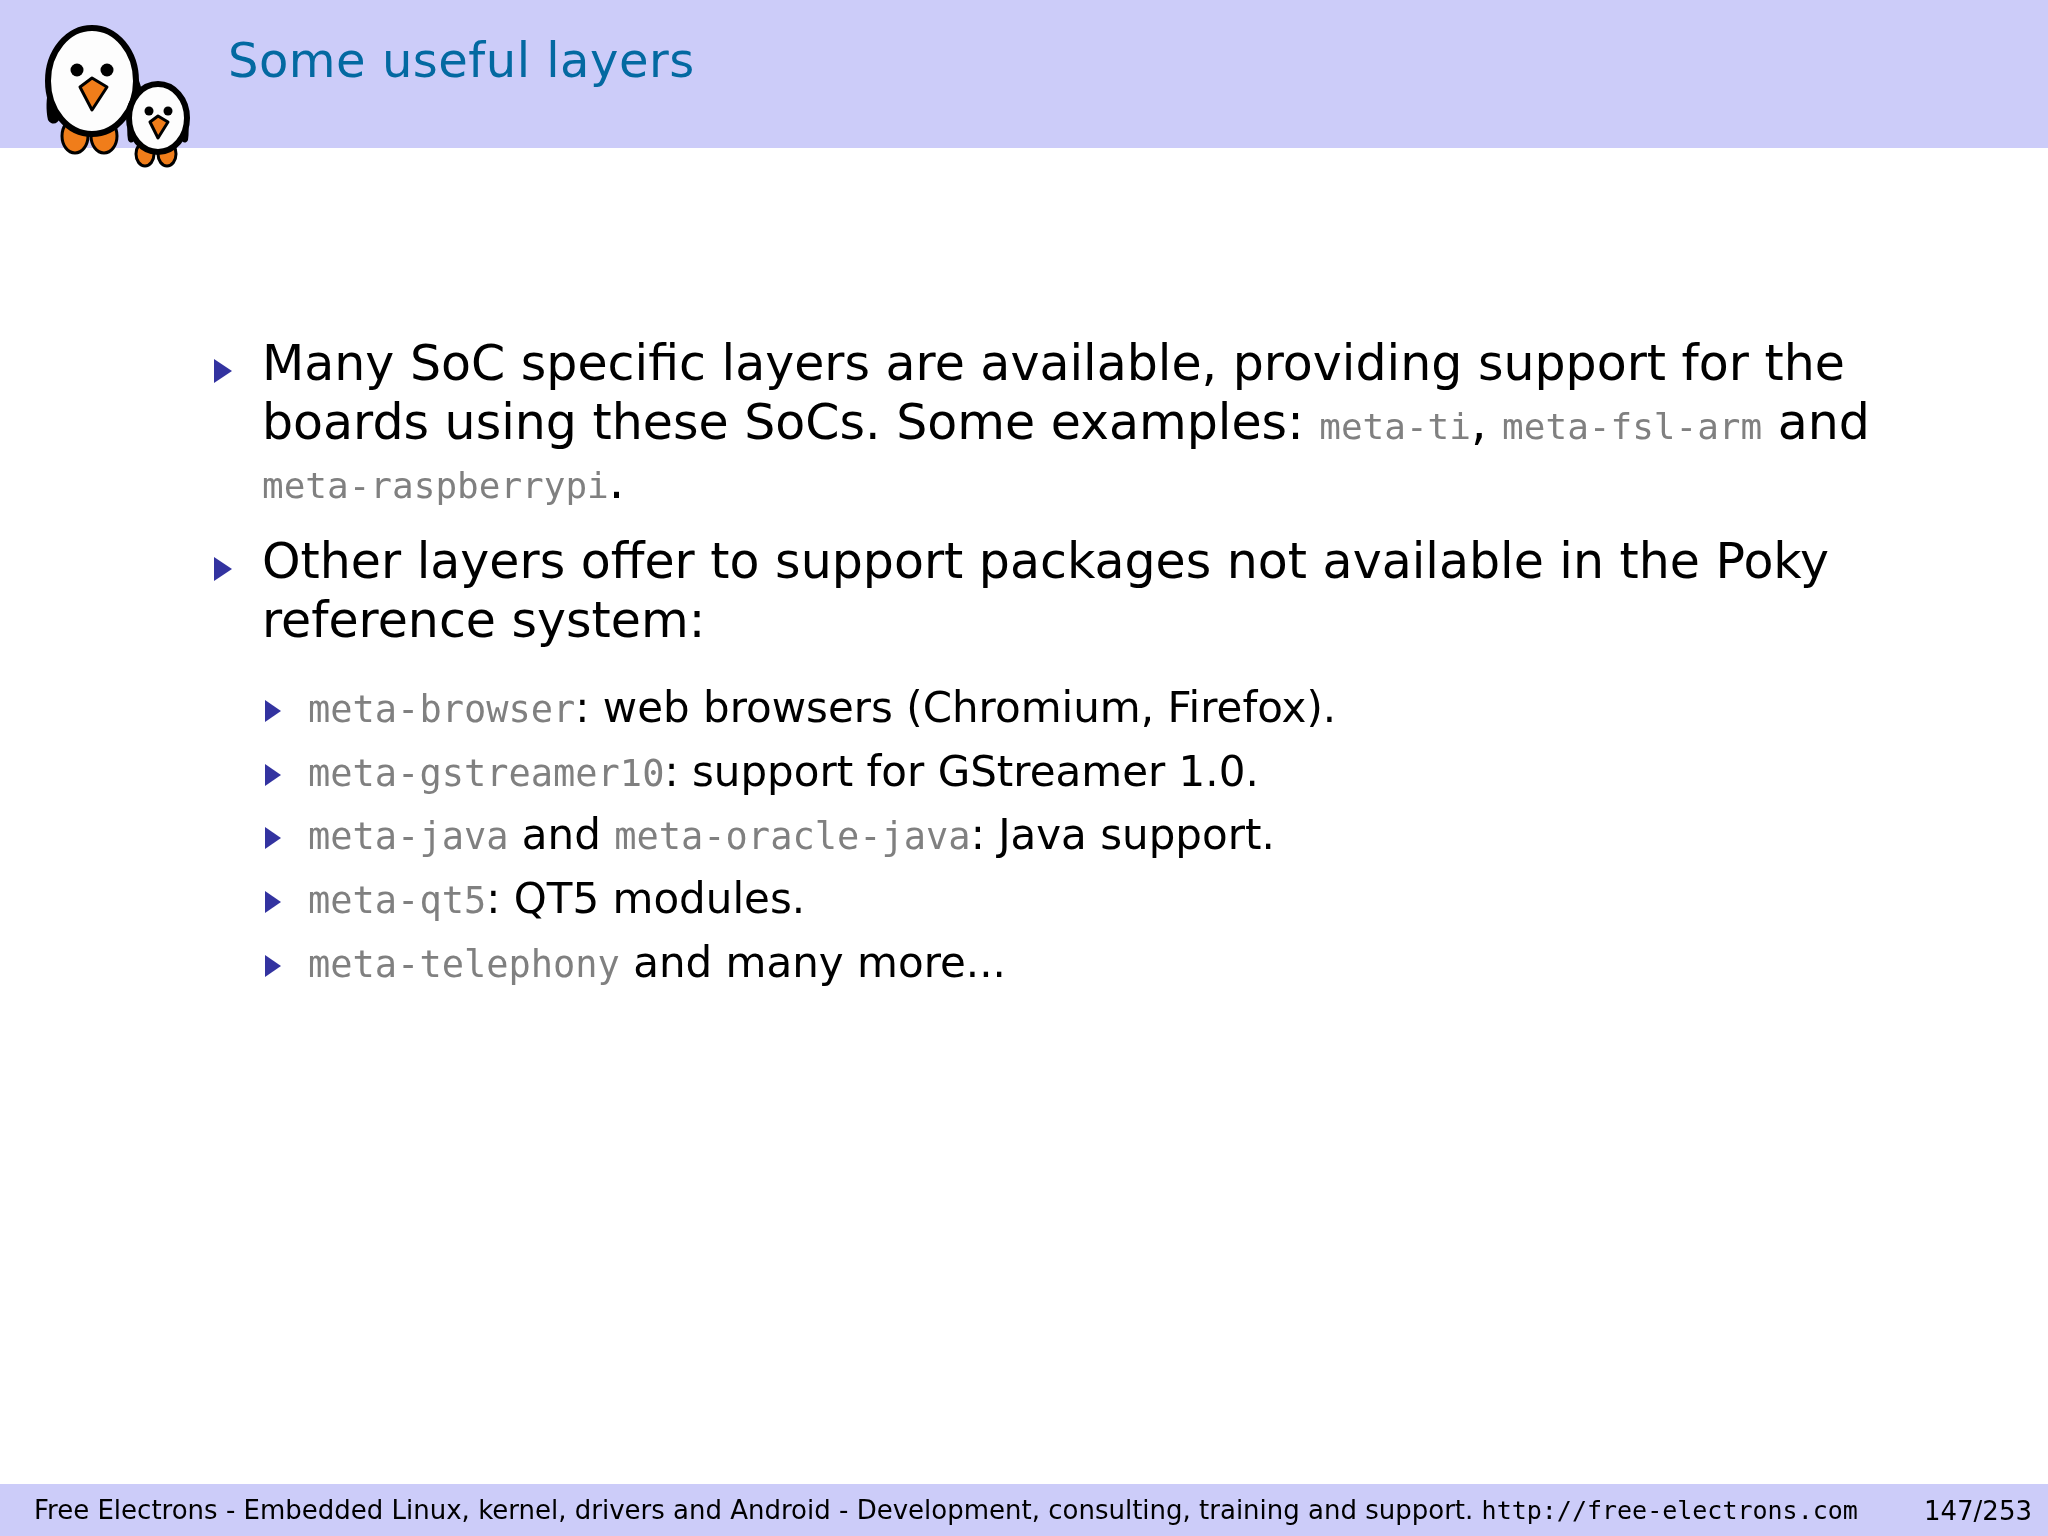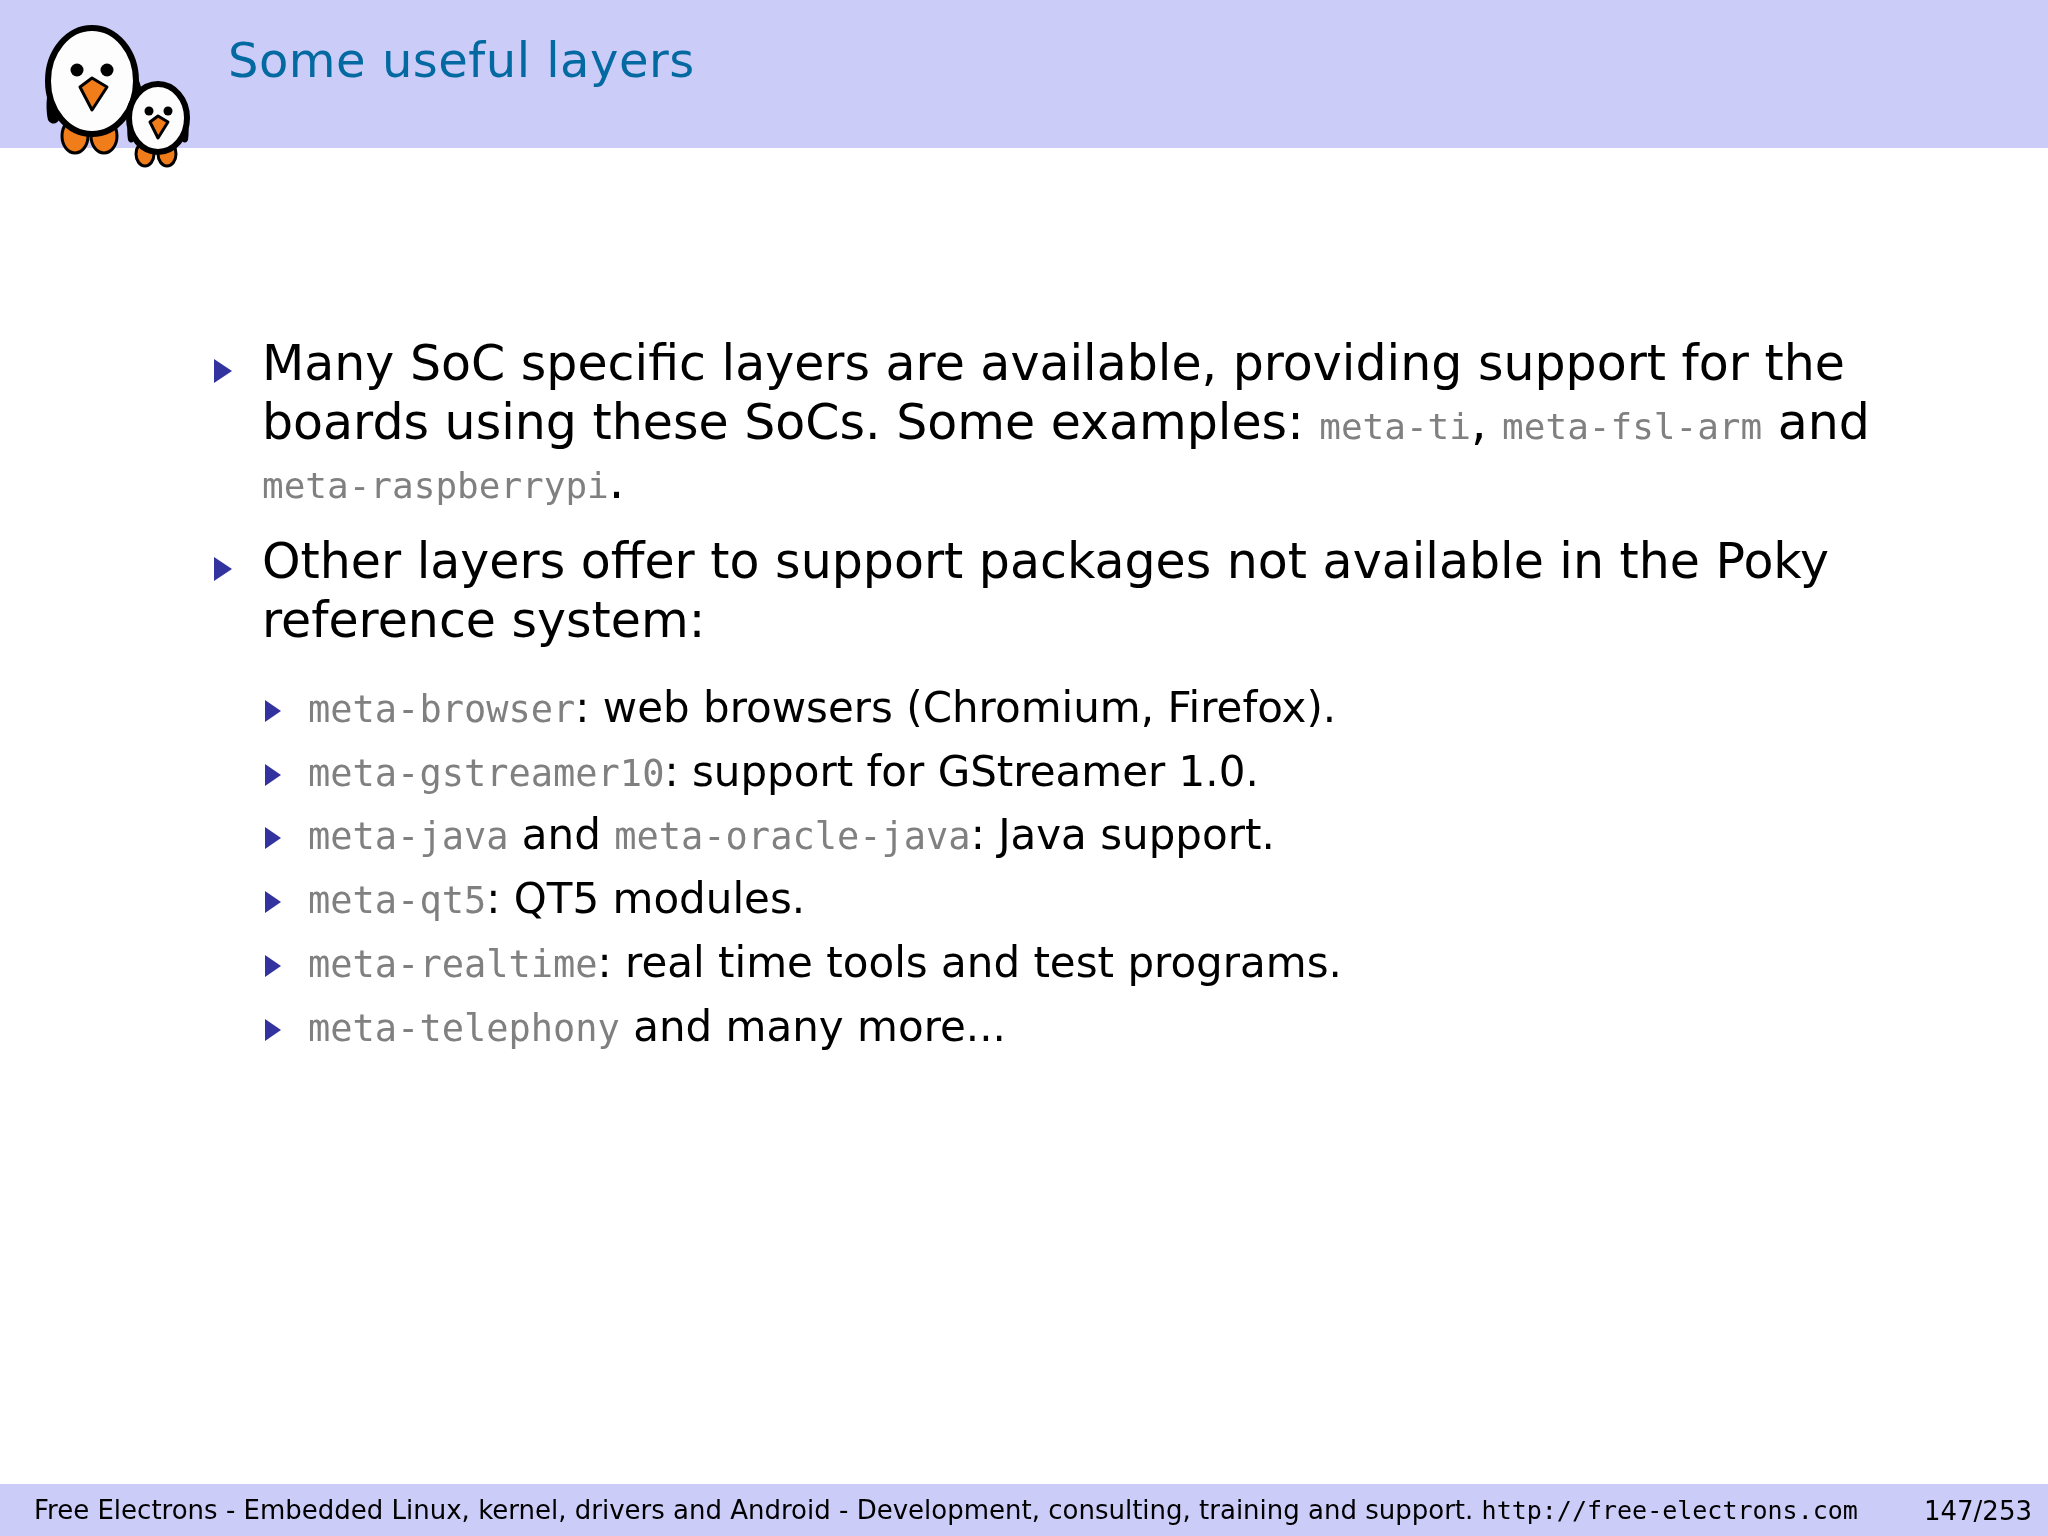--- a/index.html
+++ b/index.html
@@ -228,26 +228,20 @@
         <div class="lvl2-item">
           <span class="lvl2-marker"><svg width="22" height="26" viewBox="0 0 22 26" xmlns="http://www.w3.org/2000/svg">
               <path d="M3 2 L19 13 L3 24 Z" fill="#3333a0"></path>
             </svg></span>
           <span class="lvl2-text"><span class="mono">meta-qt5</span><span>: QT5 modules.</span></span>
         </div>
         <div class="lvl2-item">
           <span class="lvl2-marker"><svg width="22" height="26" viewBox="0 0 22 26" xmlns="http://www.w3.org/2000/svg">
               <path d="M3 2 L19 13 L3 24 Z" fill="#3333a0"></path>
             </svg></span>
-          <span class="lvl2-text"><span class="mono">meta-realtime</span><span>: real time tools and test programs.</span></span>
-        </div>
-        <div class="lvl2-item">
-          <span class="lvl2-marker"><svg width="22" height="26" viewBox="0 0 22 26" xmlns="http://www.w3.org/2000/svg">
-              <path d="M3 2 L19 13 L3 24 Z" fill="#3333a0"></path>
-            </svg></span>
           <span class="lvl2-text"><span class="mono">meta-telephony</span><span> and many more...</span></span>
         </div>
       </div>
 
   </div>
 </div>
 
 <div class="footer-band">
   <div class="footer-left">
     <span>Free Electrons - Embedded Linux, kernel, drivers and Android - Development, consulting, training and support.</span>

